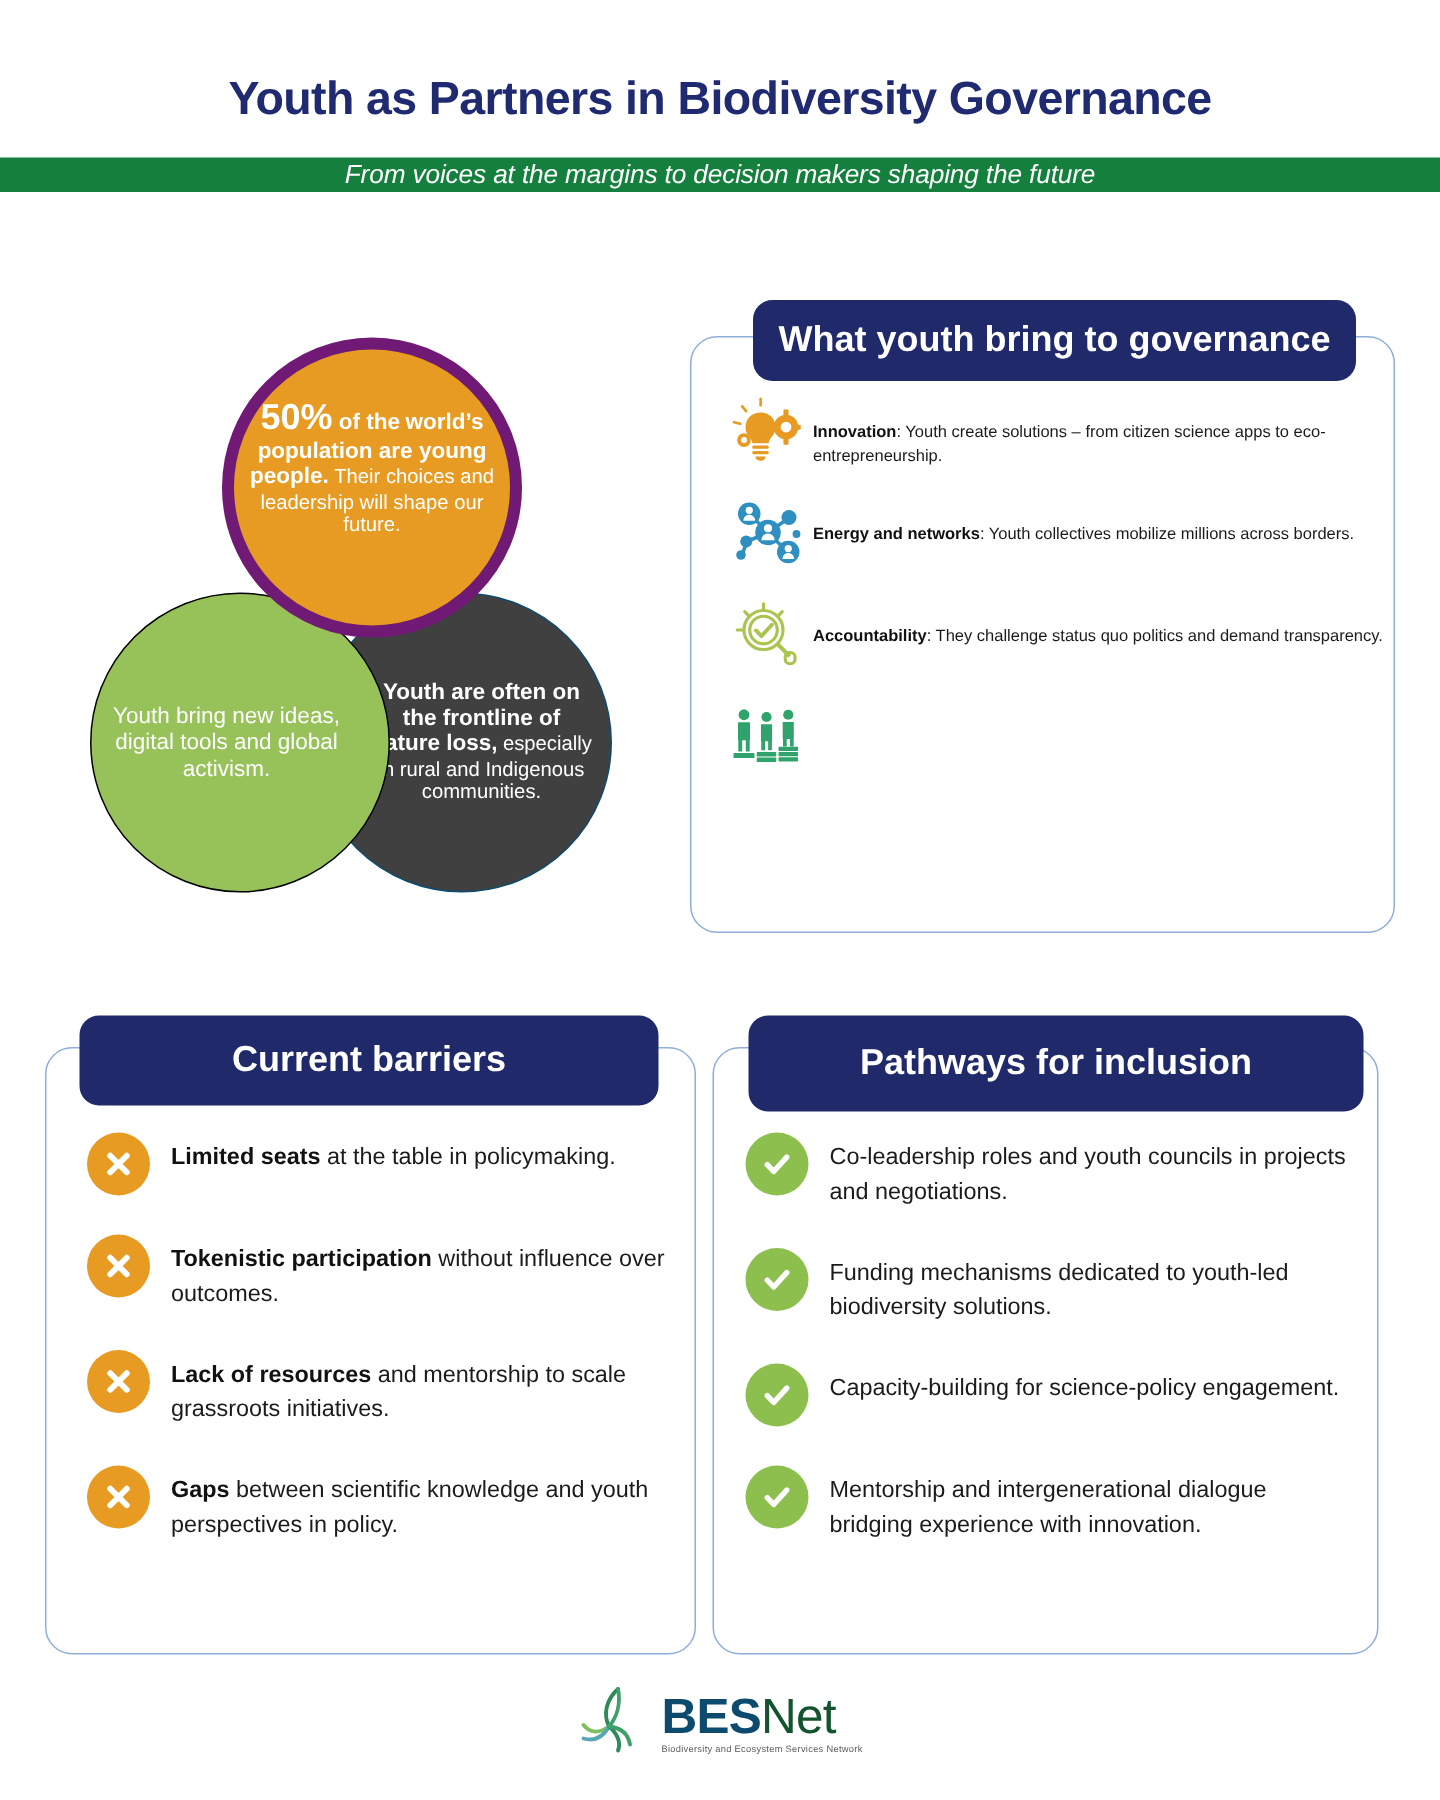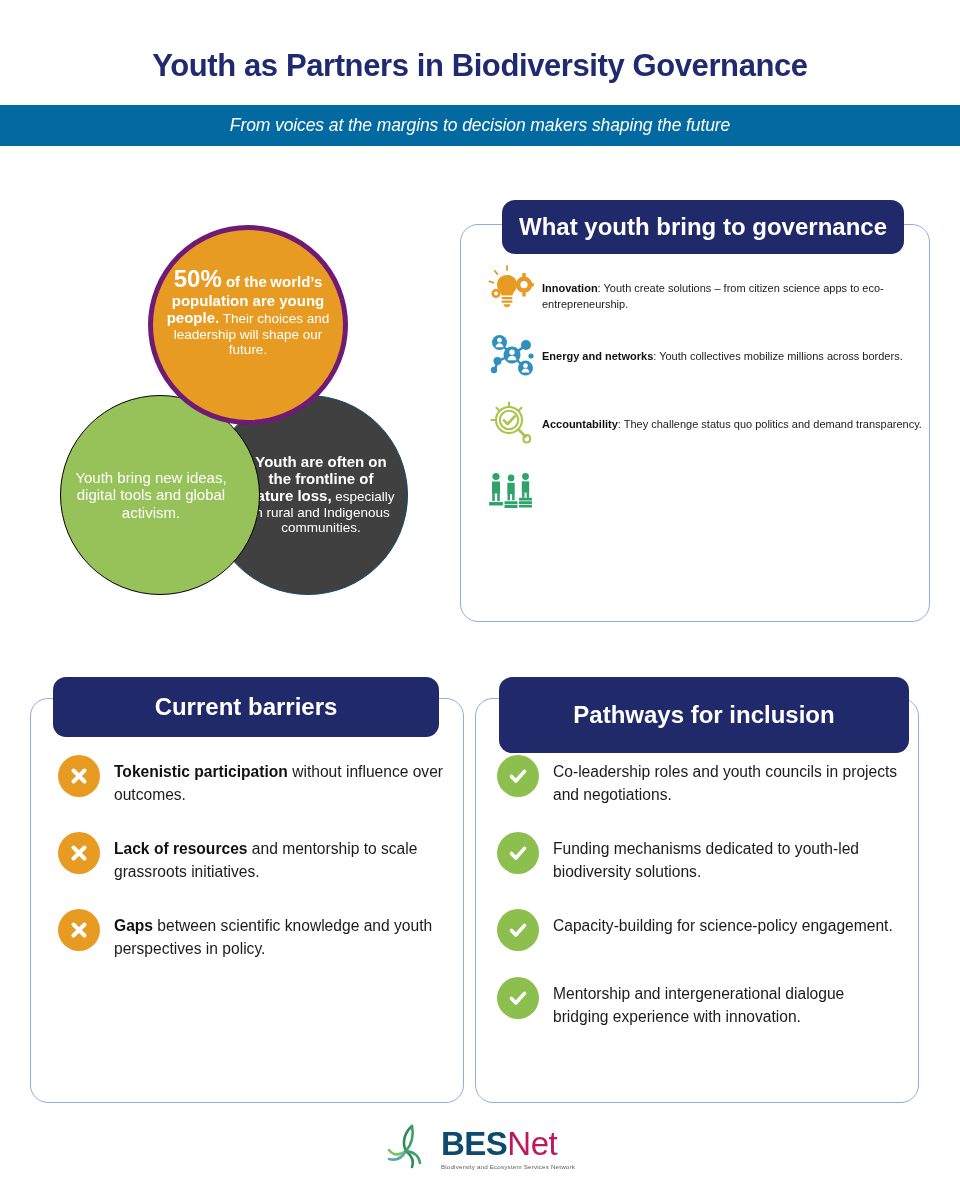--- a/index.html
+++ b/index.html
@@ -30,22 +30,22 @@
     font-weight: bold;
     color: #1F2A70;
     letter-spacing: -0.4px;
   }
 
   .header-band {
     position: absolute;
     top: 105px;
     left: 0;
     width: 960px;
-    height: 41px;
-    background: #0369a1;
+    height: 23px;
+    background: #15803d;
     display: flex;
     align-items: center;
     justify-content: center;
   }
   .header-band .subtitle {
     color: #ffffff;
     font-size: 17.5px;
     font-style: italic;
     letter-spacing: -0.1px;
   }
@@ -66,21 +66,21 @@
     justify-content: center;
     text-align: center;
     color: #ffffff;
     padding: 10px;
   }
   .venn-top {
     width: 200px; height: 200px;
     left: 108px; top: 0px;
     background: #E89B22;
     z-index: 3;
-    border: 5px solid #701a75;
+    border: 8px solid #701a75;
   }
   .venn-left {
     width: 200px; height: 200px;
     left: 20px; top: 170px;
     background: #97C25A;
     z-index: 2;
     border: 1px solid #000000;
   }
   .venn-right {
     width: 200px; height: 200px;
@@ -118,21 +118,21 @@
     z-index: 5;
   }
 
   #card-governance { left: 460px; top: 224px; width: 470px; height: 398px; }
   #pill-governance { left: 502px; top: 200px; width: 402px; height: 54px; }
 
   #card-barriers { left: 30px; top: 698px; width: 434px; height: 405px; }
   #pill-barriers { left: 53px; top: 677px; width: 386px; height: 60px; }
 
   #card-pathways { left: 475px; top: 698px; width: 444px; height: 405px; }
-  #pill-pathways { left: 499px; top: 677px; width: 410px; height: 76px; }
+  #pill-pathways { left: 499px; top: 677px; width: 410px; height: 64px; }
 
   
   .gov-list {
     position: absolute;
     left: 482px;
     top: 258px;
     width: 440px;
   }
   .gov-item {
     display: flex;
@@ -201,21 +201,21 @@
     justify-content: center;
   }
   .logo-mark { margin-right: 4px; }
   .logo-type {
     display: flex;
     flex-direction: column;
     align-items: flex-start;
   }
   .logo-word { font-size: 33px; letter-spacing: -0.5px; line-height: 1; }
   .logo-word .bes { font-weight: bold; color: #0c4a6e; }
-  .logo-word .net { font-weight: normal; color: #be185d; }
+  .logo-word .net { font-weight: normal; color: #14532d; }
   .logo-tag {
     font-size: 6.2px;
     color: #5b5b5b;
     letter-spacing: 0.2px;
     margin-top: 3px;
   }
 </style>
 </head>
 <body>
 
@@ -358,20 +358,30 @@
       </div>
     </div>
 
   </div>
 
   <div class="card" id="card-barriers"></div>
   <div class="card-pill" id="pill-barriers">Current barriers</div>
 
   <div class="bullet-list" id="list-barriers">
 
+    <div class="bullet-item">
+      <div class="bullet-badge badge-x">
+        <svg width="22" height="22" viewBox="0 0 22 22">
+            <path d="M5.5 5.5l11 11M16.5 5.5l-11 11" stroke="#ffffff" stroke-width="4" stroke-linecap="round"></path>
+          </svg>
+      </div>
+      <div class="bullet-text">
+        <b>Limited seats</b><span> at the table in policymaking.</span>
+      </div>
+    </div>
 
     <div class="bullet-item">
       <div class="bullet-badge badge-x">
         <svg width="22" height="22" viewBox="0 0 22 22">
             <path d="M5.5 5.5l11 11M16.5 5.5l-11 11" stroke="#ffffff" stroke-width="4" stroke-linecap="round"></path>
           </svg>
       </div>
       <div class="bullet-text">
         <b>Tokenistic participation</b><span> without influence over outcomes.</span>
       </div>

